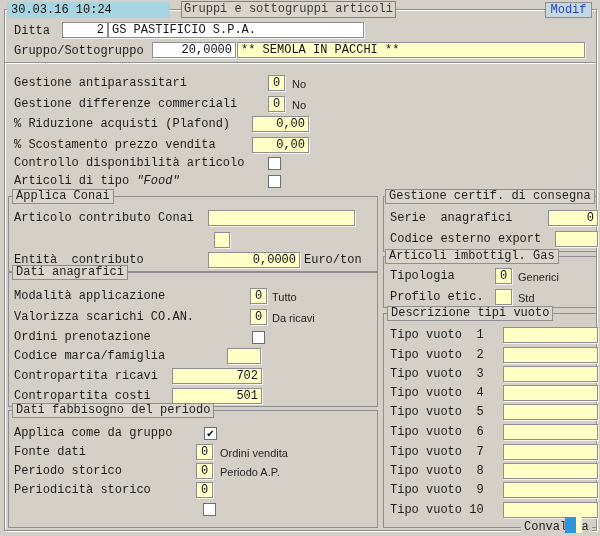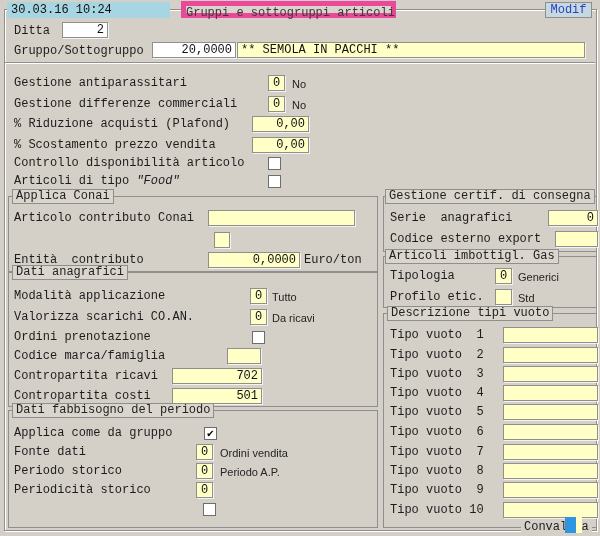--- a/index.html
+++ b/index.html
@@ -33,21 +33,21 @@
 
   .grp { position:absolute; border:1px solid #8e8e8e; }
   .plaque { position:absolute; background:#DAD6CE; border:1px solid #8e8e8e;
             font:12px "Liberation Mono", monospace; line-height:13px; height:15px;
             padding:0 3px; color:#222; white-space:pre; z-index:3; }
 
   .datebar { position:absolute; left:7px; top:2px; width:163px; height:16px;
              background:#A8D5E2; font:12px "Liberation Mono", monospace;
              line-height:16px; padding-left:4px; color:#101010; z-index:4; white-space:pre; }
   .titleplaque { position:absolute; left:181px; top:1px; width:215px; height:17px;
-             background:#D9D5CD; border:5px solid #ec4899; text-align:center;
+             background:#D9D5CD; border:1px solid #ec4899; text-align:center;
              font:12px "Liberation Mono", monospace; line-height:15px; color:#3a3a3a;
              z-index:4; white-space:pre; }
   .modif { position:absolute; left:545px; top:2px; width:47px; height:16px;
              background:#C6D8E0; border:1px solid #8e8e8e; text-align:center;
              font:12px "Liberation Mono", monospace; line-height:14px; color:#2744BE;
              z-index:4; white-space:pre; }
 
   .sep { position:absolute; left:5px; top:62px; width:590px; height:0;
          border-top:1px solid #8f8f8f; border-bottom:1px solid #ffffff; }
 
@@ -64,20 +64,21 @@
 
 <div id="window">
   <div class="frame"></div>
 
   <div class="datebar">30.03.16 10:24</div>
   <div class="titleplaque">Gruppi e sottogruppi articoli</div>
   <div class="modif">Modif</div>
 
   <div class="lbl" style="left:14px;top:23px">Ditta</div>
   <div class="fld white num" style="left:62px;top:22px;width:46px">2</div>
+  <div class="fld white" style="left:108px;top:22px;width:256px">GS PASTIFICIO S.P.A.</div>
 
   <div class="lbl" style="left:14px;top:43px">Gruppo/Sottogruppo</div>
   <div class="fld white num" style="left:152px;top:42px;width:84px">20,0000</div>
   <div class="fld" style="left:237px;top:42px;width:348px">** SEMOLA IN PACCHI **</div>
 
   <div class="sep"></div>
 
   <div class="lbl" style="left:14px;top:75px">Gestione antiparassitari</div>
   <div class="fld ctr" style="left:268px;top:75px;width:17px">0</div>
   <div class="desc" style="left:292px;top:76px">No</div>

